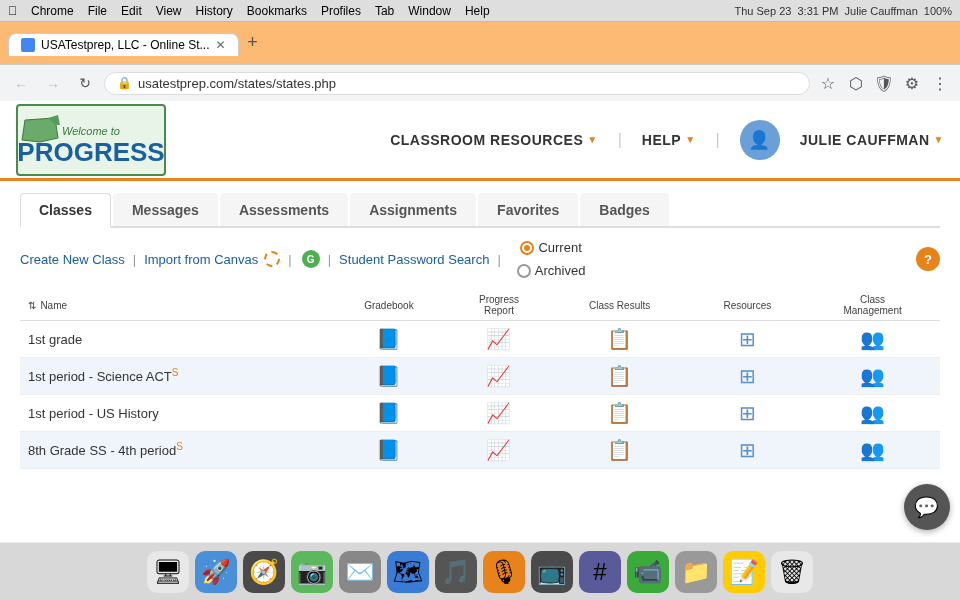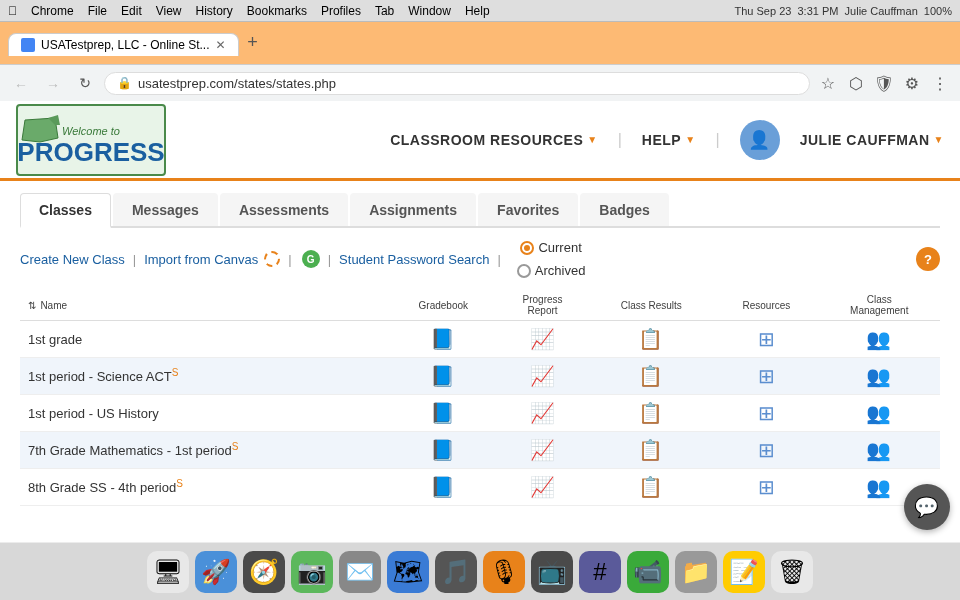--- a/index.html
+++ b/index.html
@@ -442,28 +442,20 @@
           </tr>
           <tr>
             <td class="name-cell">1st period - US History</td>
             <td class="icon-cell"><span class="tbl-icon icon-book">📘</span></td>
             <td class="icon-cell"><span class="tbl-icon icon-chart">📈</span></td>
             <td class="icon-cell"><span class="tbl-icon icon-clipboard">📋</span></td>
             <td class="icon-cell"><span class="tbl-icon icon-grid">⊞</span></td>
             <td class="icon-cell"><span class="tbl-icon icon-people">👥</span></td>
           </tr>
           <tr>
-            <td class="name-cell">7th Grade Mathematics - 1st period<sup class="superscript">S</sup></td>
-            <td class="icon-cell"><span class="tbl-icon icon-book">📘</span></td>
-            <td class="icon-cell"><span class="tbl-icon icon-chart">📈</span></td>
-            <td class="icon-cell"><span class="tbl-icon icon-clipboard">📋</span></td>
-            <td class="icon-cell"><span class="tbl-icon icon-grid">⊞</span></td>
-            <td class="icon-cell"><span class="tbl-icon icon-people">👥</span></td>
-          </tr>
-          <tr>
             <td class="name-cell">8th Grade SS - 4th period<sup class="superscript">S</sup></td>
             <td class="icon-cell"><span class="tbl-icon icon-book">📘</span></td>
             <td class="icon-cell"><span class="tbl-icon icon-chart">📈</span></td>
             <td class="icon-cell"><span class="tbl-icon icon-clipboard">📋</span></td>
             <td class="icon-cell"><span class="tbl-icon icon-grid">⊞</span></td>
             <td class="icon-cell"><span class="tbl-icon icon-people">👥</span></td>
           </tr>
         </tbody>
     </table>
   </div>

